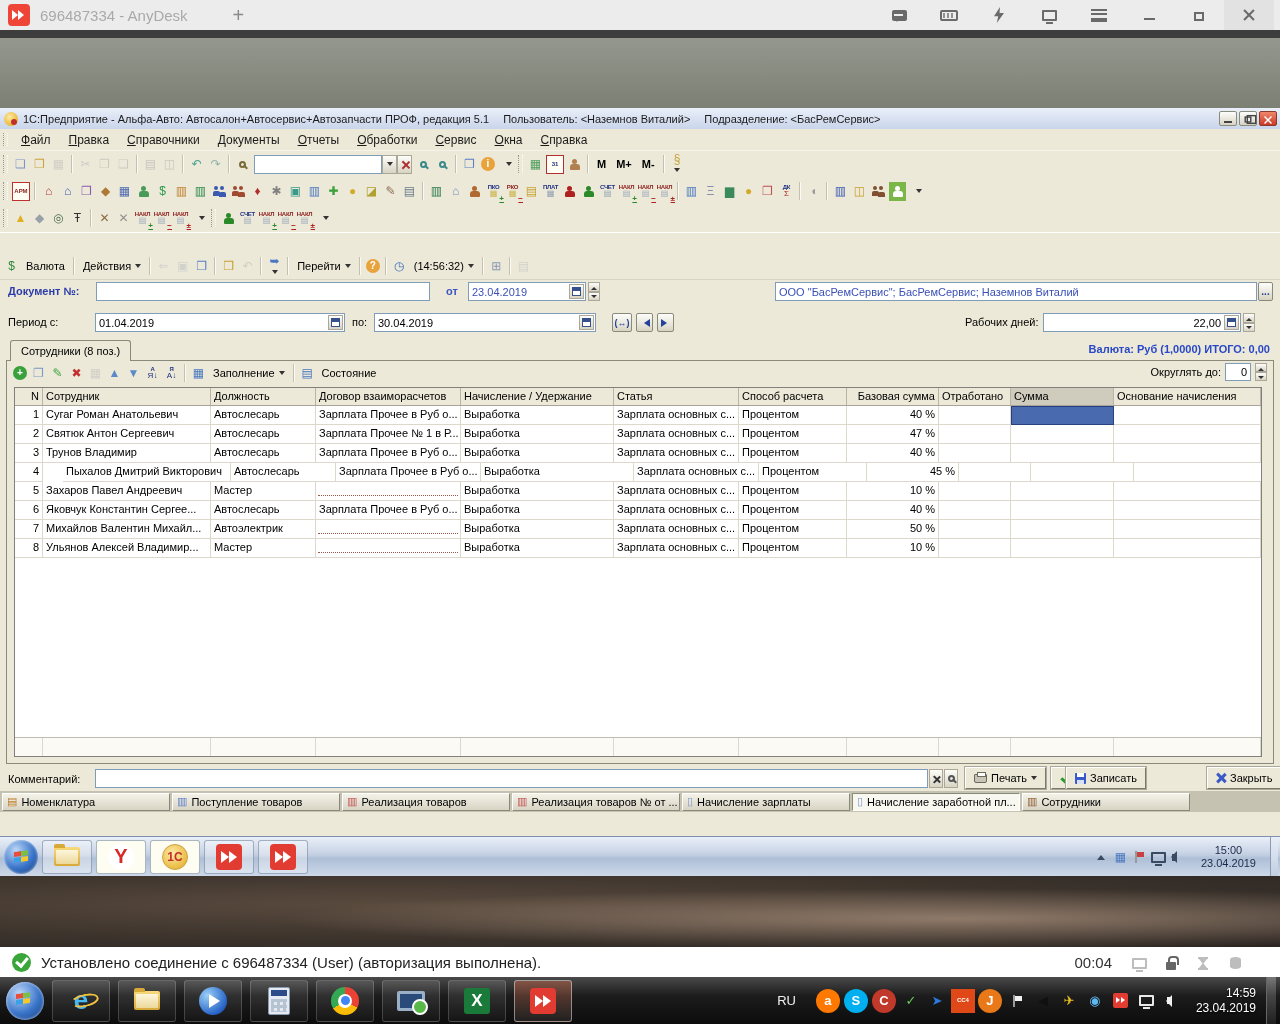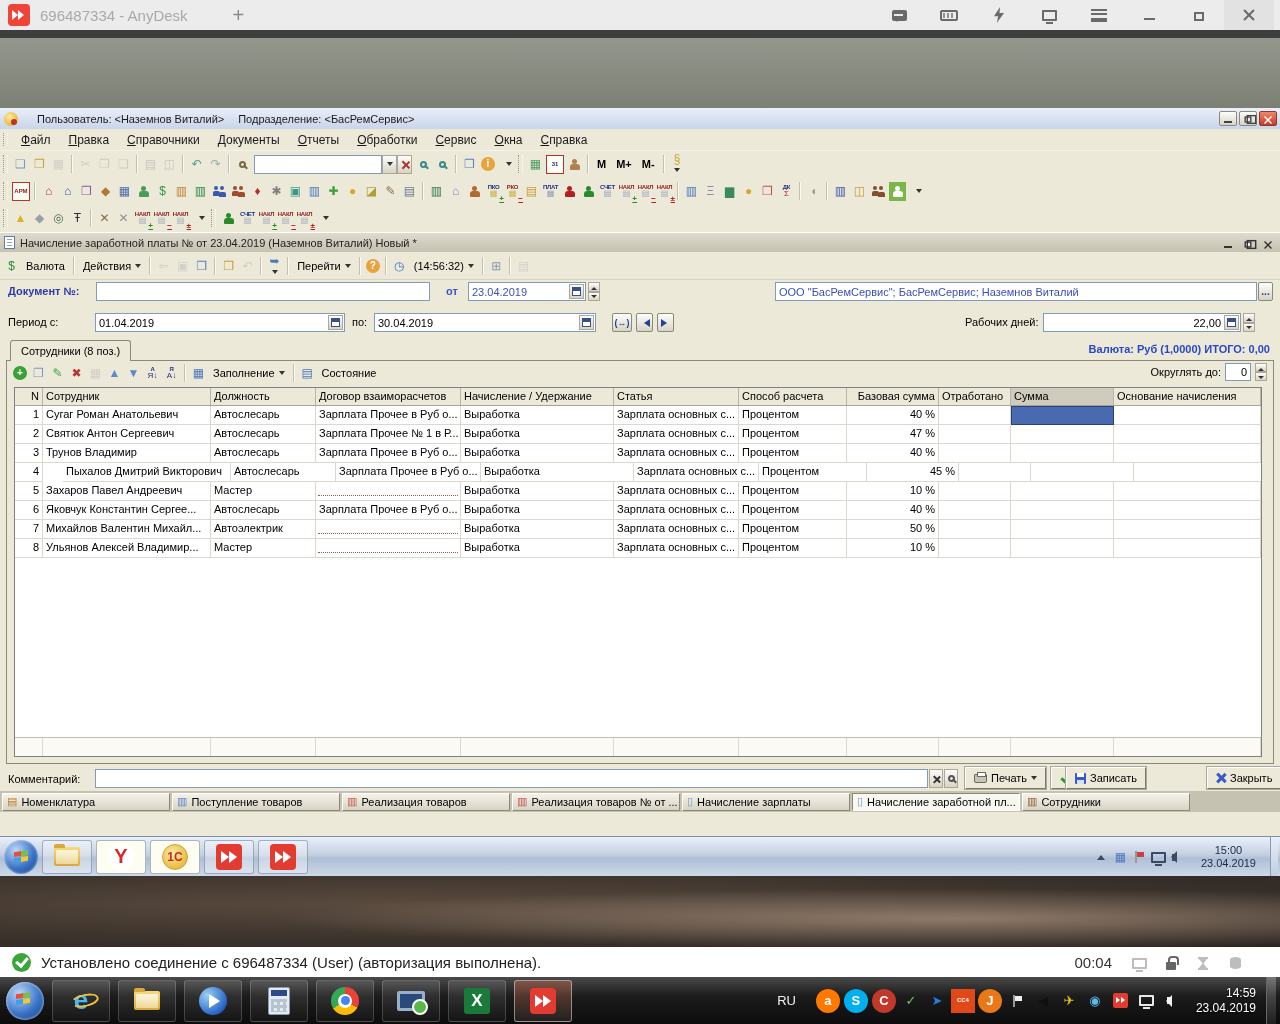--- a/index.html
+++ b/index.html
@@ -270,20 +270,21 @@
           <s class="shp shp-x"></s>
         </span>
     </div>
   </div>
   <div id="adstrip"></div>
   <div id="rdtop"></div>
 
   <div id="onec">
     <div id="tbar">
       <span class="onec-ico"></span>
+      <span id="tbar-title">1С:Предприятие - Альфа-Авто: Автосалон+Автосервис+Автозапчасти ПРОФ, редакция 5.1</span>
       <span id="tbar-user">Пользователь: &lt;Наземнов Виталий&gt;</span>
       <span id="tbar-div">Подразделение: &lt;БасРемСервис&gt;</span>
       <span class="wbtns">
         <span class="wb">
             <s class="shp shp-min"></s>
           </span>
         <span class="wb">
             <s class="shp shp-restore"></s>
           </span>
         <span class="wb red">
@@ -623,35 +624,20 @@
             <u class="sub" style="color: rgb(176, 32, 32);">±</u>
           </span>
           <span class="tb-txt">
             <b></b>
             <i class="cdn"></i>
           </span>
         </div>
     </div>
 
     <div id="docwin">
-      <div id="doctbar">
-        <span class="doc-ico"></span>
-        <span id="doctitle">Начисление заработной платы №  от 23.04.2019 (Наземнов Виталий) Новый *</span>
-        <span class="wbtns flat">
-          <span class="wb">
-              <s class="shp shp-min"></s>
-            </span>
-          <span class="wb">
-              <s class="shp shp-restore"></s>
-            </span>
-          <span class="wb">
-              <s class="shp shp-x"></s>
-            </span>
-        </span>
-      </div>
       <div id="docbar" class="tbrow">
         <div class="strip">
             <span class="tbi">
               <b class="gl" style="color: rgb(42, 138, 58);">$</b>
             </span>
             <span class="tb-txt">
               <b>Валюта</b>
             </span>
             <i class="tb-sep"></i>
             <span class="tb-txt">

